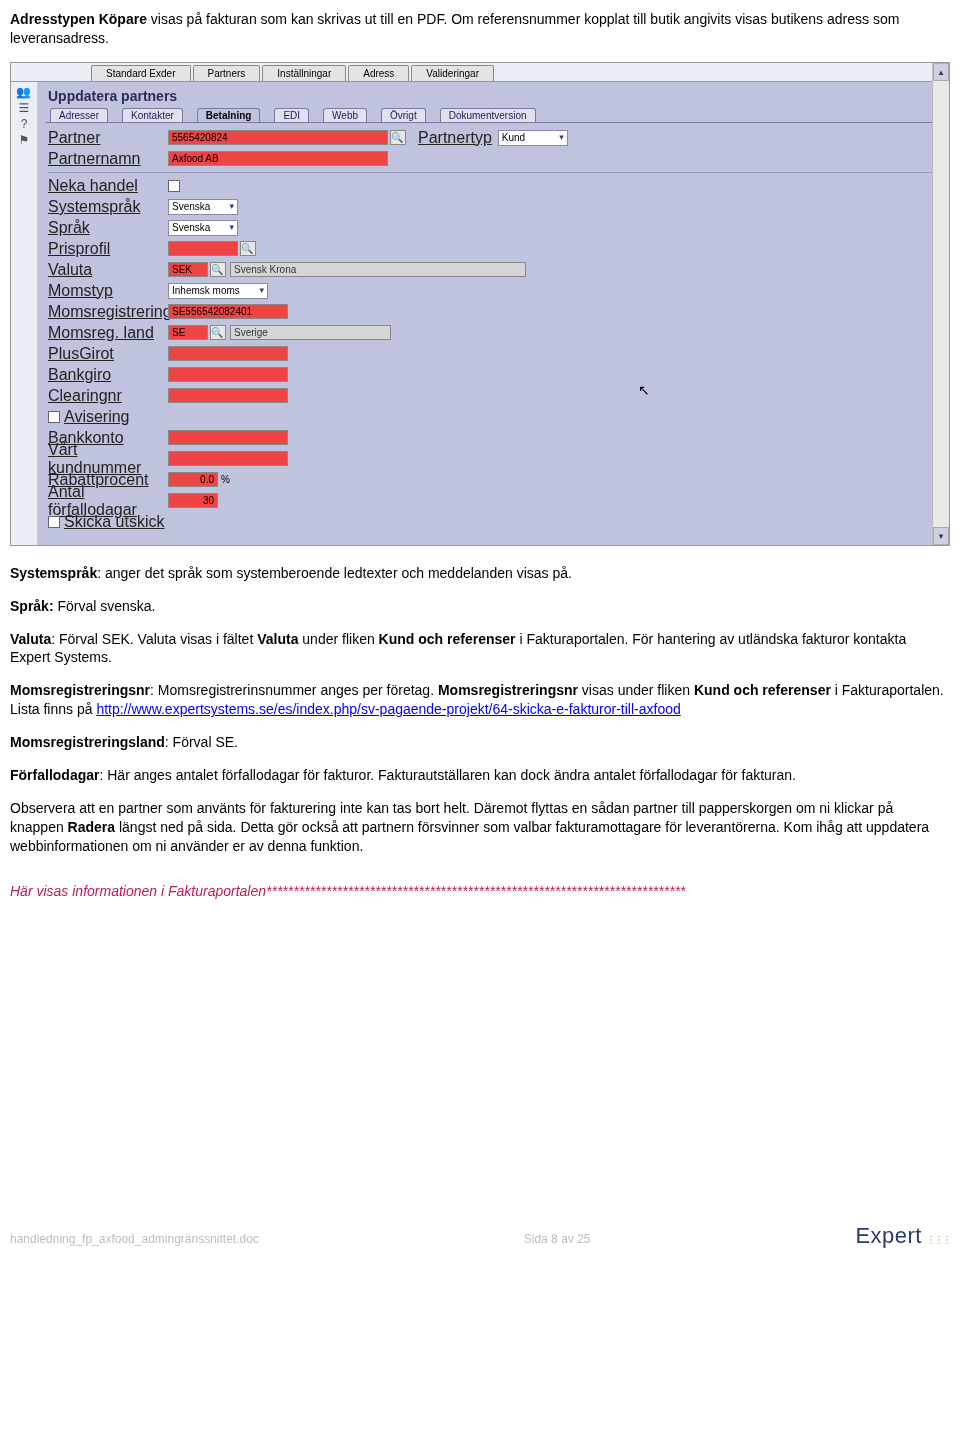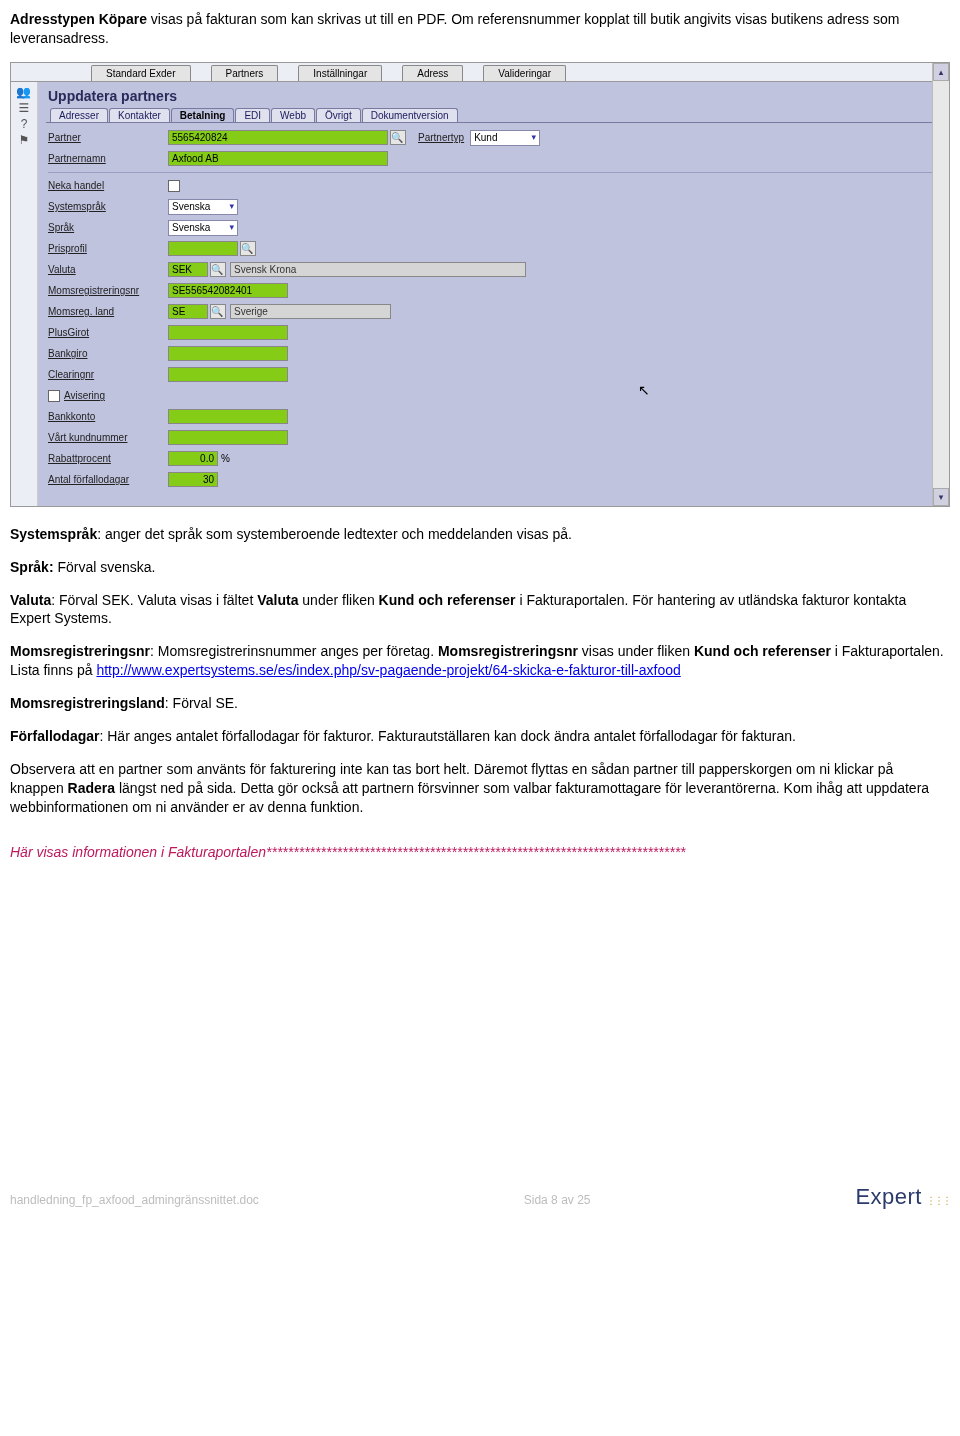--- a/index.html
+++ b/index.html
@@ -30,21 +30,21 @@
     background: #eceef6;
     font-size: 11px;
     font-family: Tahoma, sans-serif;
     position: relative;
   }
   .shot-inner {
     position: relative;
   }
   .main-tabs {
     display: flex;
-    gap: 18px;
+    gap: 0;
     padding: 2px 0 0 80px;
     background: #eceef6;
     align-items: flex-end;
   }
   .main-tab {
     border: 1px solid #888;
     border-bottom: none;
     padding: 2px 14px;
     background: #e4e4e4;
     font-size: 10px;
@@ -76,21 +76,21 @@
     position:relative;
   }
   .panel-title {
     font-weight: bold;
     font-size: 14px;
     color: #2a2a5a;
     padding: 2px 0 4px 2px;
   }
   .sub-tabs {
     display: flex;
-    gap: 0;
+    gap: 13px;
     padding-left: 4px;
     border-bottom:1px solid #7a7aa0;
     text-align:center;
   }
   .sub-tab {
     border: 1px solid #7a7aa0;
     border-bottom: none;
     padding: 1px 8px;
     background: #dfe1ee;
     font-size: 10px;
@@ -107,28 +107,28 @@
     padding: 6px 2px;
   }
   .row {
     display: flex;
     align-items: center;
     margin-bottom: 3px;
     height:18px;
   }
   .label {
     width: 120px;
-    font-size: 10px;
+    font-size: 16px;
     color: #222;
     text-decoration: underline;
   }
   .label.nolab { text-decoration: none; }
   .input {
     border: 1px solid #888;
-    background: #84cc16;
+    background: #ef4444;
     height: 15px;
     padding: 0 3px;
     font-size: 10px;
     box-sizing: border-box;
   }
   .input.w220 { width: 220px; }
   .input.w120 { width: 120px; }
   .input.w70  { width: 70px; }
   .input.w50  { width: 50px; }
   .input.w40  { width: 40px; }
@@ -305,20 +305,26 @@
               <span class="mag">🔍</span>
             </div>
             <div class="row">
               <span class="label">Valuta</span>
               <input class="input w40" value="SEK" style="">
               <span class="mag">🔍</span>
               <span style="width:4px"></span>
               <input class="input grey" style="width: 296px;" value="Svensk Krona">
             </div>
             <div class="row">
+              <span class="label">Momstyp</span>
+              <div class="select w100">
+                  <span>Inhemsk moms</span>
+                </div>
+            </div>
+            <div class="row">
               <span class="label">Momsregistreringsnr</span>
               <input class="input w120" value="SE556542082401" style="">
             </div>
             <div class="row">
               <span class="label">Momsreg. land</span>
               <input class="input w40" value="SE" style="">
               <span class="mag">🔍</span>
               <span style="width:4px"></span>
               <input class="input grey" style="width: 161px;" value="Sverige">
             </div>
@@ -347,20 +353,24 @@
               <input class="input w120" style="">
             </div>
             <div class="row">
               <span class="label">Rabattprocent</span>
               <input class="input w50" style="text-align: right;" value="0.0">
               <span style="margin-left:3px; font-size:10px">%</span>
             </div>
             <div class="row">
               <span class="label">Antal förfallodagar</span>
               <input class="input w50" style="text-align: right;" value="30">
+            </div>
+            <div class="row" style="margin-bottom:0;">
+              <span class="checkbox"></span>
+              <span class="label nolab" style="width:auto; text-decoration:underline">Skicka utskick</span>
             </div>
           </div>
           <span class="cursor-arrow">↖</span>
         </div>
         <div class="scrollbar-right">
           <div class="arrow">▴</div>
           <div class="track"></div>
           <div class="arrow">▾</div>
         </div>
       </div>

